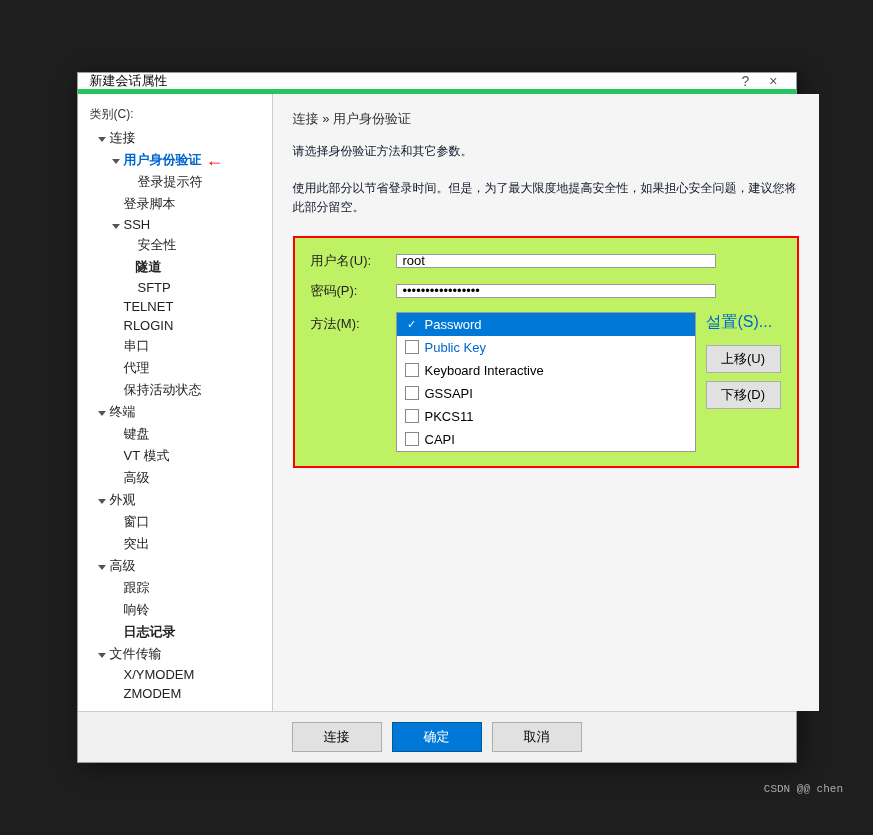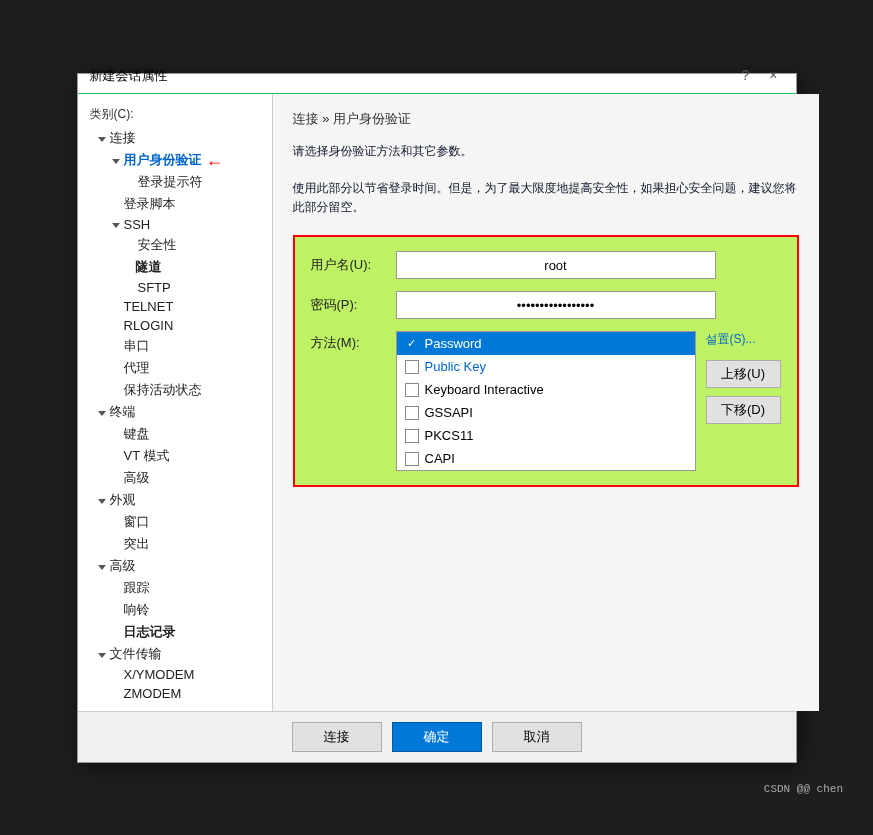--- a/index.html
+++ b/index.html
@@ -17,24 +17,24 @@
       border: 1px solid #999;
       box-shadow: 4px 4px 20px rgba(0,0,0,0.5);
       width: 720px;
       min-height: 680px;
       display: flex;
       flex-direction: column;
     }
     .title-bar {
       background: #ffffff;
       display: flex;
-      align-items: flex-end;
+      align-items: center;
       justify-content: space-between;
       padding: 8px 12px;
-      border-bottom: 1px solid #22c55e;
+      border-bottom: 5px solid #22c55e;
       height: 20px;
     }
     .title-bar-title {
       font-size: 13px;
       color: #000;
     }
     .title-bar-controls {
       display: flex;
       gap: 8px;
       align-items: center;
@@ -139,27 +139,26 @@
       gap: 0;
     }
     .form-label {
       width: 85px;
       font-size: 13px;
       color: #222;
       flex-shrink: 0;
     }
     .form-input {
       flex: 1;
-      height: 28px;
+      height: 14px;
       border: 1px solid #999;
       padding: 0 6px;
       font-size: 13px;
       background: #fff;
       outline: none;
-      text-align: center;
     }
     .method-row {
       display: flex;
       align-items: flex-start;
       gap: 0;
     }
     .method-label {
       width: 85px;
       font-size: 13px;
       color: #222;
@@ -473,21 +472,21 @@
                 <span>PKCS11</span>
               </div>
 
               <div class="dropdown-item">
                 <span class="checkbox-box"></span>
                 <span>CAPI</span>
               </div>
             </div>
 
             <div style="display:flex; flex-direction:column; gap:8px; align-items:flex-start;">
-              <a href="#" class="settings-link" style="position:static; margin-bottom:4px; font-size:12px;">설置(S)...</a>
+              <a href="#" class="settings-link" style="position:static; margin-bottom:4px; font-size:16px;">설置(S)...</a>
               <button class="side-btn">上移(U)</button>
               <button class="side-btn">下移(D)</button>
             </div>
           </div>
         </div>
       </div>
     </div>
   </div>
 
   <div class="dialog-footer">

